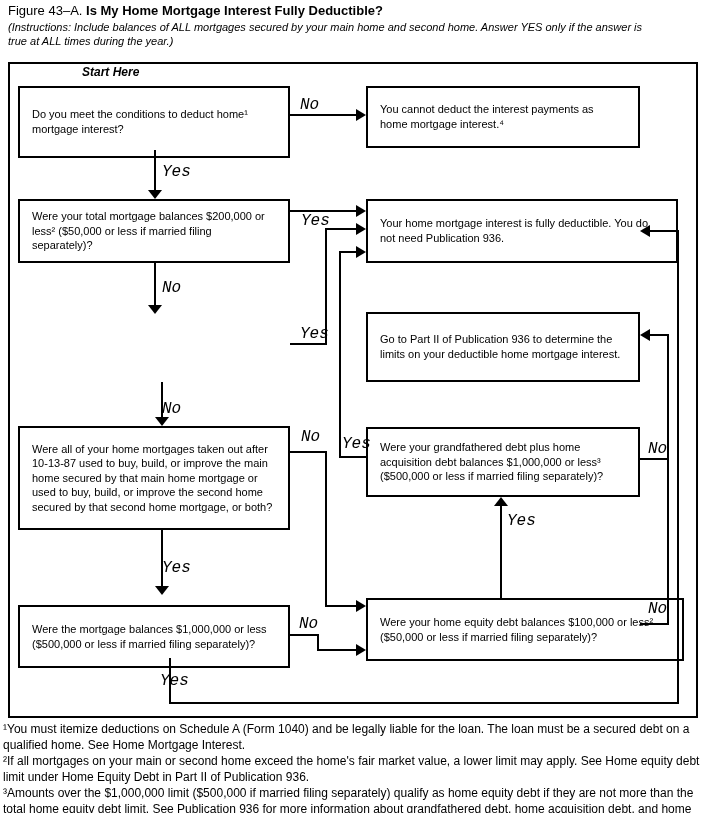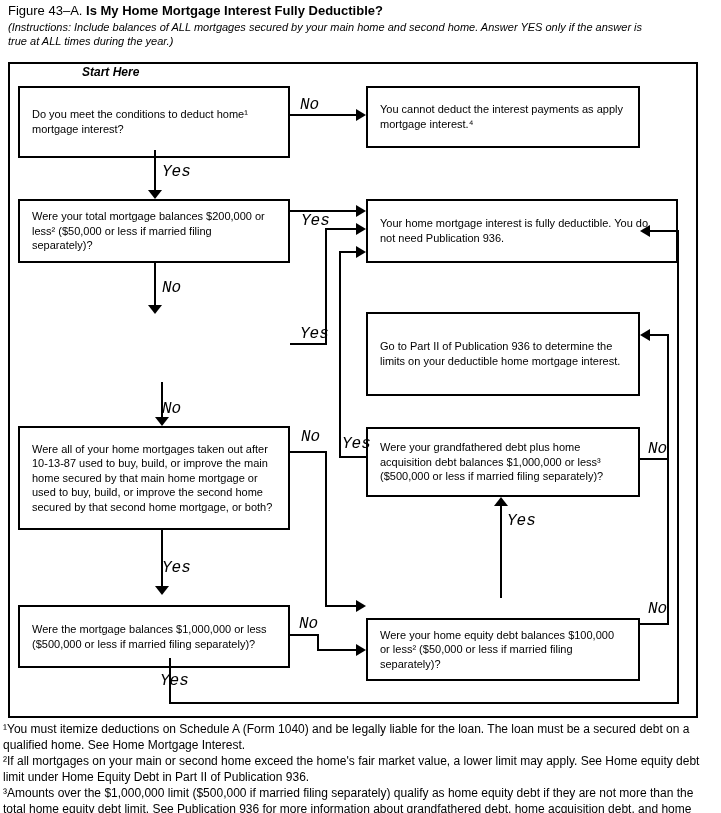--- a/index.html
+++ b/index.html
@@ -50,32 +50,32 @@
     <span>Were your total mortgage balances $200,000 or less² ($50,000 or less if married filing separately)?</span>
   </div>
   <div class="box" style="left:18px;top:426px;width:272px;height:104px;">
     <span>Were all of your home mortgages taken out after 10-13-87 used to buy, build, or improve the main home secured by that main home mortgage or used to buy, build, or improve the second home secured by that second home mortgage, or both?</span>
   </div>
   <div class="box" style="left:18px;top:605px;width:272px;height:63px;">
     <span>Were the mortgage balances $1,000,000 or less ($500,000 or less if married filing separately)?</span>
   </div>
 
   <div class="box" style="left:366px;top:86px;width:274px;height:62px;">
-    <span>You cannot deduct the interest payments as apply mortgage interest.⁴</span>
+    <span>You cannot deduct the interest payments as home mortgage interest.⁴</span>
   </div>
   <div class="box" style="left:366px;top:199px;width:312px;height:64px;">
     <span>Your home mortgage interest is fully deductible. You do not need Publication 936.</span>
   </div>
-  <div class="box" style="left:366px;top:312px;width:274px;height:84px;">
+  <div class="box" style="left:366px;top:312px;width:274px;height:70px;">
     <span>Go to Part II of Publication 936 to determine the limits on your deductible home mortgage interest.</span>
   </div>
   <div class="box" style="left:366px;top:427px;width:274px;height:70px;">
     <span>Were your grandfathered debt plus home acquisition debt balances $1,000,000 or less³ ($500,000 or less if married filing separately)?</span>
   </div>
-  <div class="box" style="left:366px;top:618px;width:274px;height:63px;">
+  <div class="box" style="left:366px;top:598px;width:318px;height:63px;">
     <span>Were your home equity debt balances $100,000 or less² ($50,000 or less if married filing separately)?</span>
   </div>
 
   <div class="ln hl" style="left:290px;top:114px;width:68px;"></div>
   <div class="ar" style="left:356px;top:109px;"></div>
 
   <div class="ln vl" style="left:154px;top:150px;height:41px;"></div>
   <div class="ad" style="left:148px;top:190px;"></div>
 
   <div class="ln hl" style="left:290px;top:210px;width:66px;"></div>

